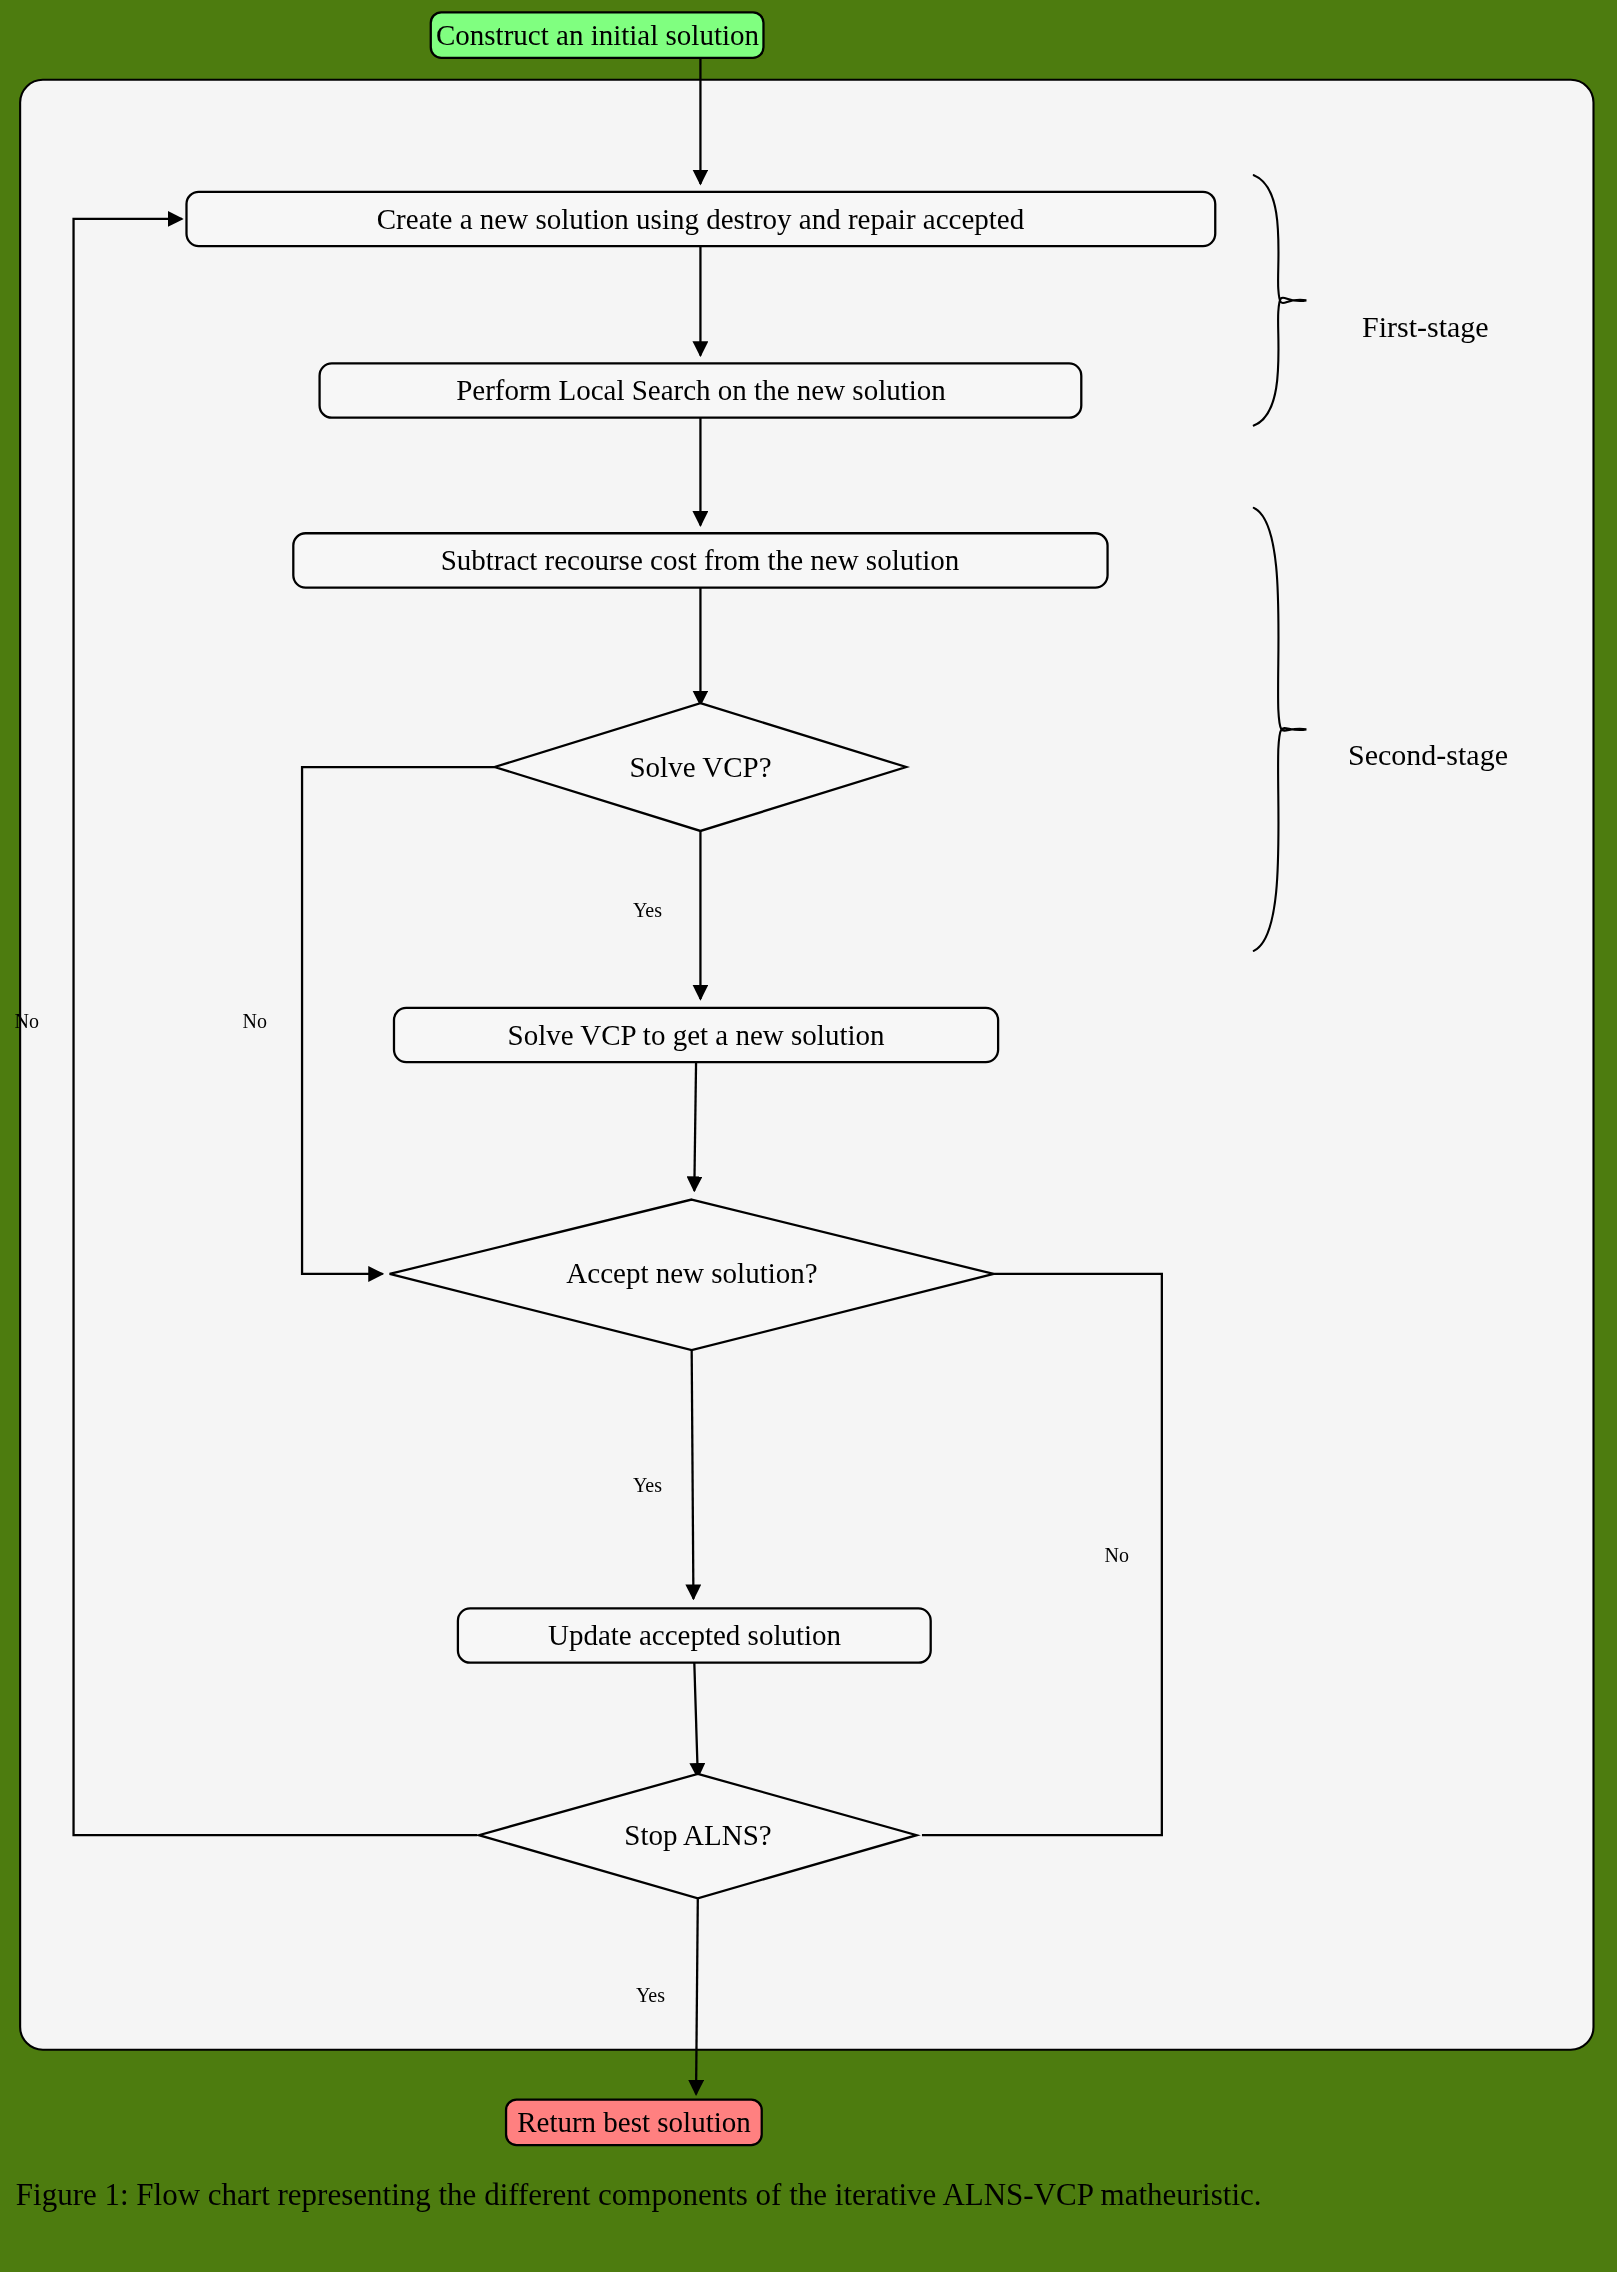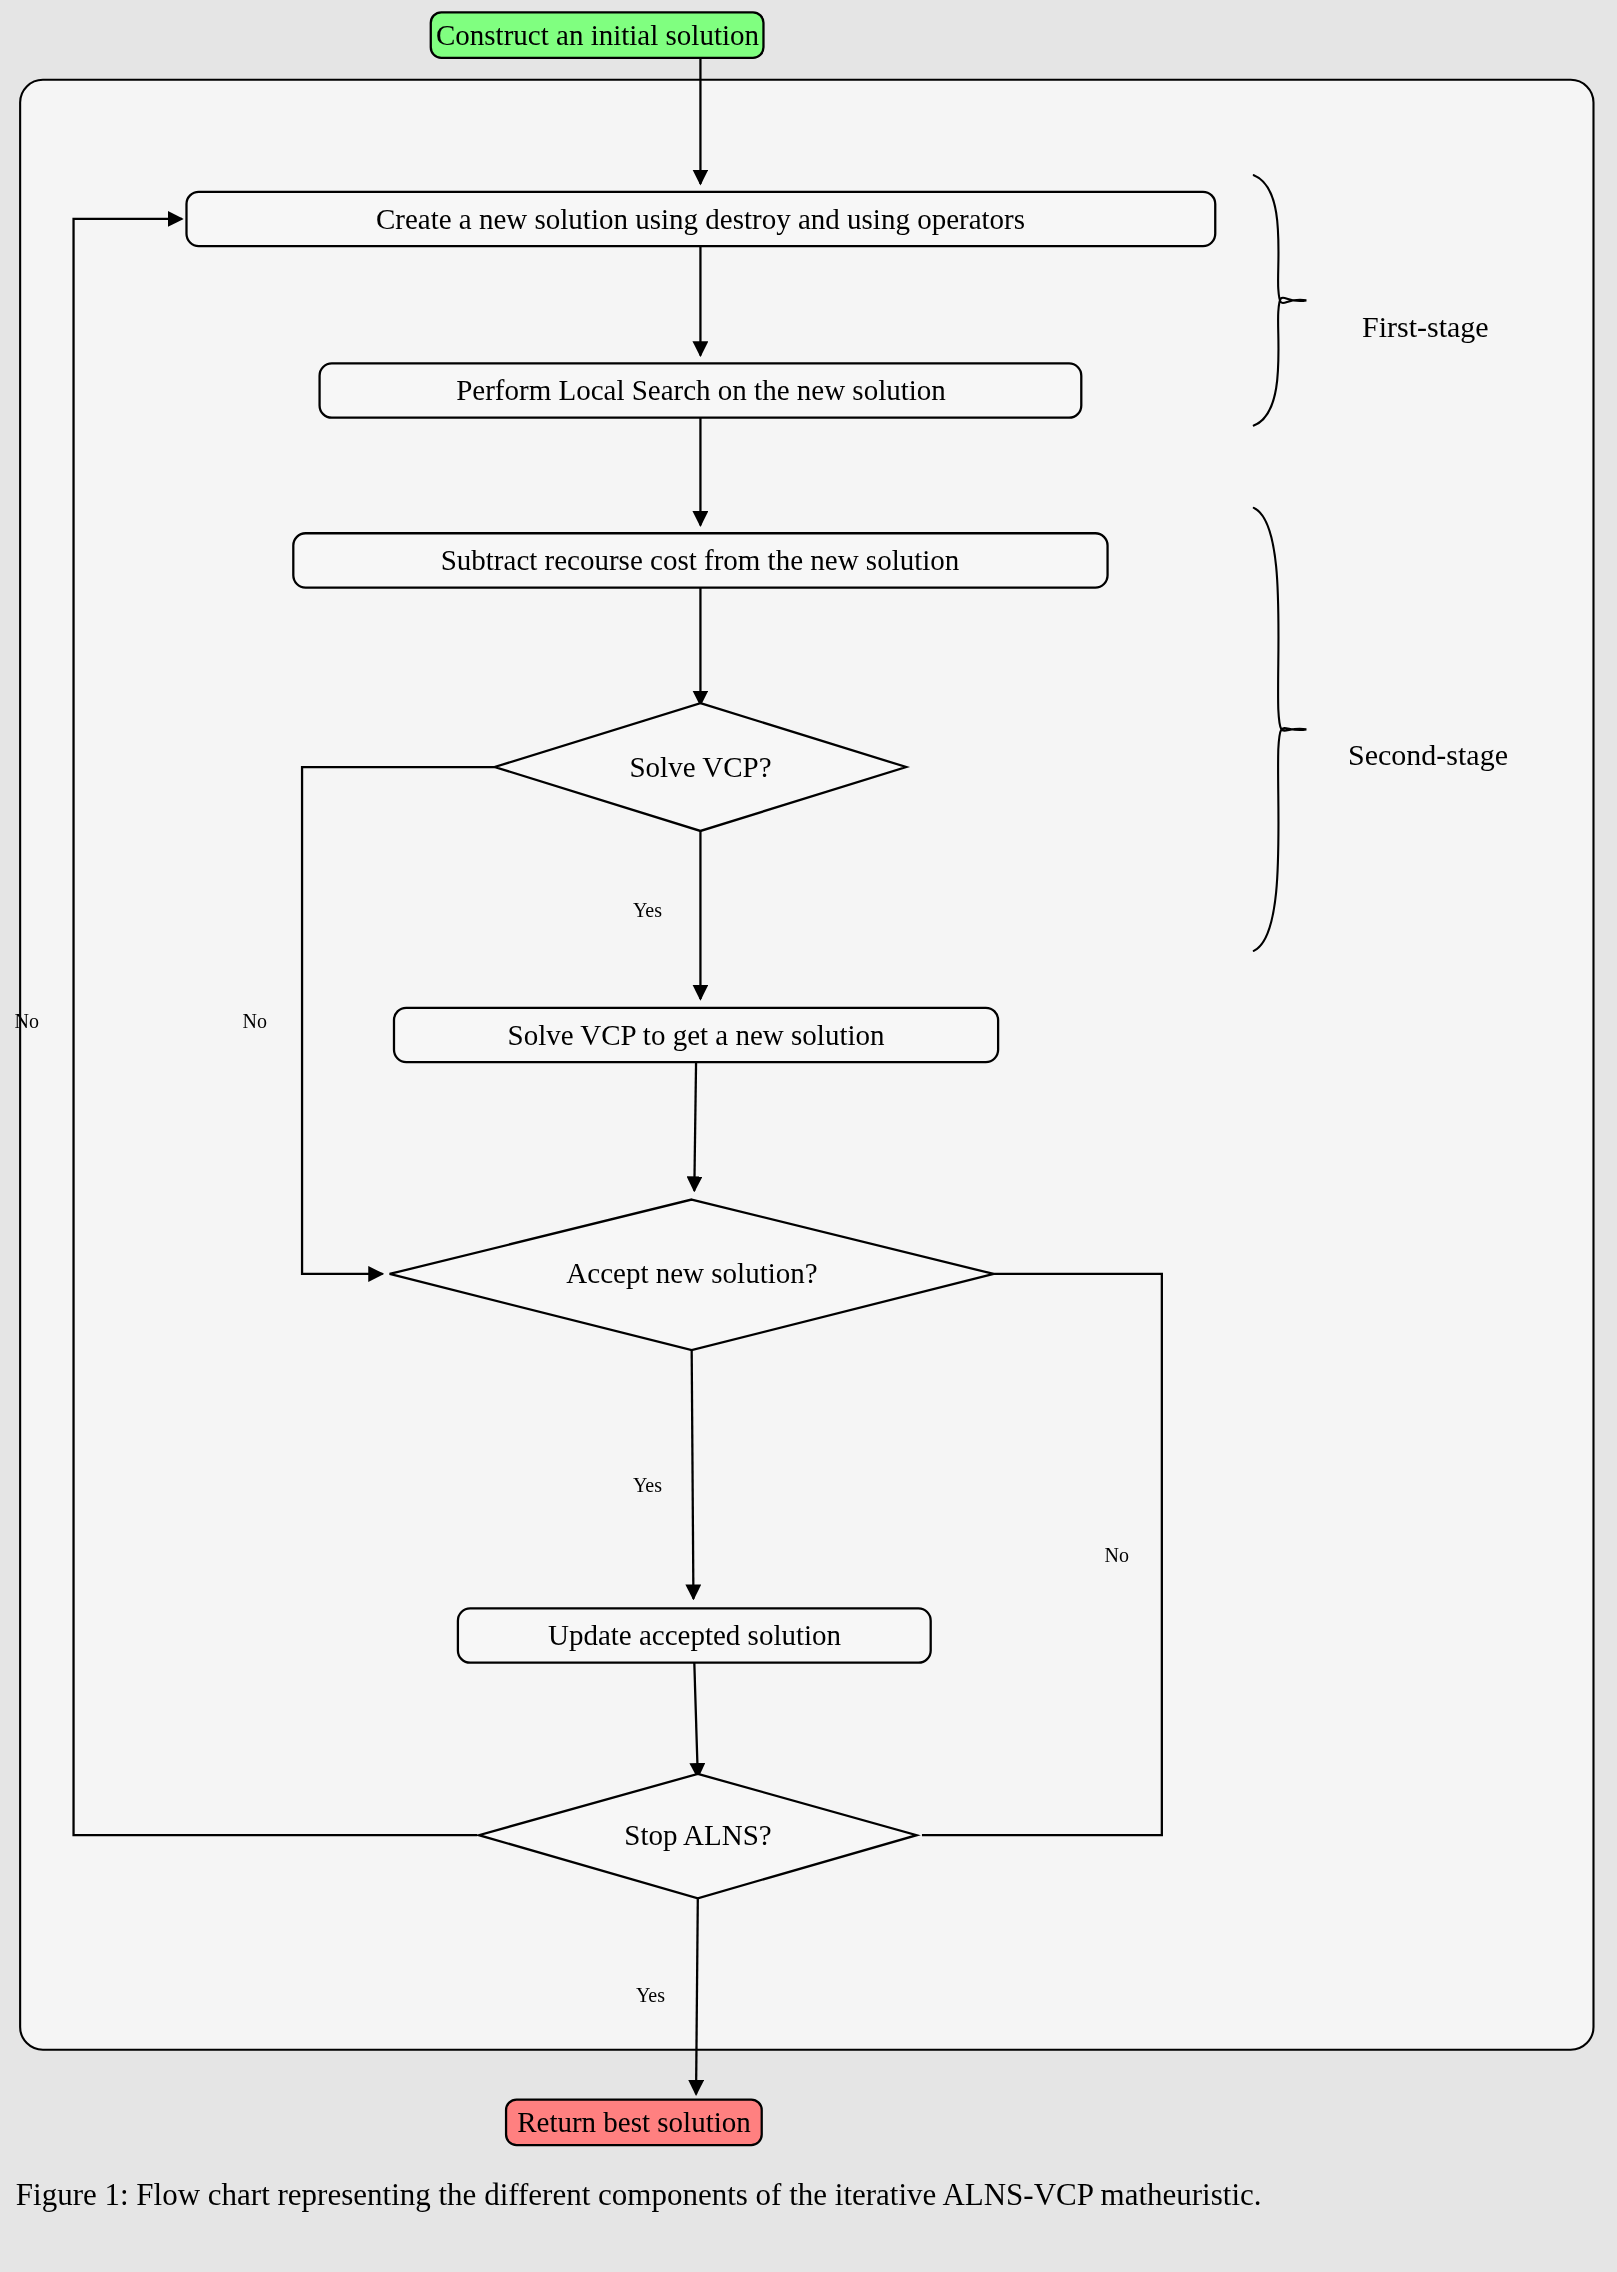--- a/index.html
+++ b/index.html
@@ -9,21 +9,21 @@
     background: #ffffff;
   }
   body {
     font-family: "Liberation Serif", "DejaVu Serif", serif;
     color: #000000;
   }
   #page {
     position: relative;
     width: 1618px;
     height: 2273px;
-    background: #e5e5e5;
+    background: #4d7c0f;
     overflow: hidden;
   }
   #flow-svg {
     position: absolute;
     left: 0;
     top: 0;
     width: 1618px;
     height: 2273px;
   }
   
@@ -139,21 +139,21 @@
 
     <path d="M 1432 580
              C 1470 598, 1458 740, 1460 810
              C 1462 850, 1466 828, 1492 833
              C 1466 838, 1462 816, 1460 856
              C 1458 926, 1470 1068, 1432 1086" fill="none" stroke="#000000" stroke-width="2.4" stroke-linecap="round"></path>
   </svg>
 
   <div class="node-label" style="left:431px; top:12.3px; width:333px; height:46px;">Construct an initial solution</div>
 
-  <div class="node-label" style="left:186px; top:192px; width:1029px; height:54px;">Create a new solution using destroy and using operators</div>
+  <div class="node-label" style="left:186px; top:192px; width:1029px; height:54px;">Create a new solution using destroy and repair accepted</div>
 
   <div class="node-label" style="left:320px; top:363px; width:762px; height:54px;">Perform Local Search on the new solution</div>
 
   <div class="node-label" style="left:293px; top:533px; width:814px; height:54px;">Subtract recourse cost from the new solution</div>
 
   <div class="node-label" style="left:495px; top:741px; width:411px; height:53px;">Solve VCP?</div>
 
   <div class="node-label" style="left:394px; top:1008px; width:604px; height:54px;">Solve VCP to get a new solution</div>
 
   <div class="node-label" style="left:458px; top:1608px; width:473px; height:54px;">Update accepted solution</div>

